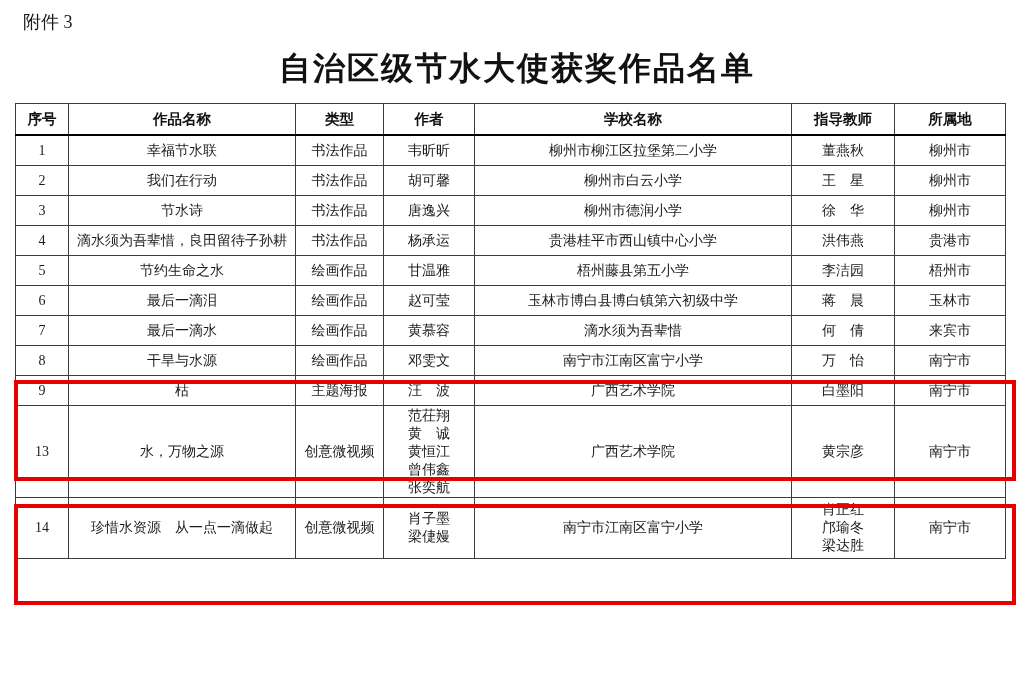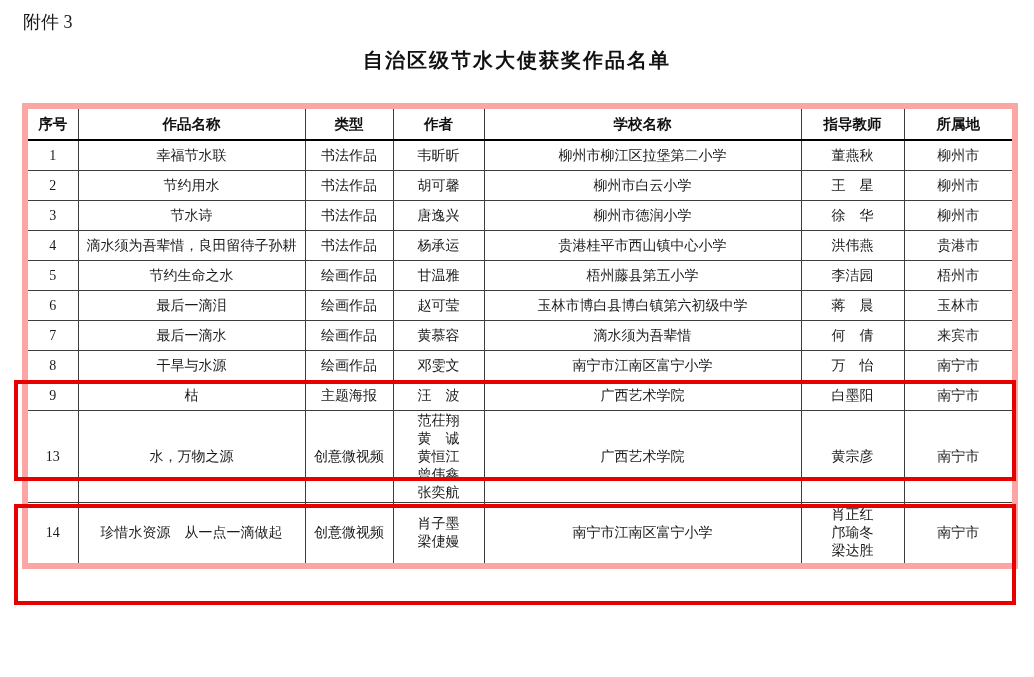--- a/index.html
+++ b/index.html
@@ -3,25 +3,25 @@
 <meta charset="utf-8">
 <style>
   html,body { margin:0; padding:0; background:#ffffff; }
   .page {
     position:relative; width:1034px; height:677px; background:#ffffff;
     font-family:"Liberation Serif","DejaVu Serif",serif; color:#1a1a1a; overflow:hidden;
   }
   .attachment { position:absolute; left:23px; top:10px; font-size:18px; }
   .doc-title {
     position:absolute; left:0; right:0; top:47px; text-align:center;
-    font-size:20px; font-weight:bold; letter-spacing:2px; color:#111;
+    font-size:32px; font-weight:bold; letter-spacing:2px; color:#111;
   }
   table.award {
-    position:absolute; left:22px; top:103px; width:990px;
-    border-collapse:collapse; table-layout:fixed; border:6px solid #fca5a5;
+    position:absolute; left:15px; top:103px; width:990px;
+    border-collapse:collapse; table-layout:fixed; border:1px solid #fca5a5;
   }
   table.award th, table.award td {
     border:1px solid #3d3d3d; text-align:center; vertical-align:middle;
     padding:0 2px; font-size:14px; overflow:hidden; word-break:break-all;
   }
   table.award thead th {
     height:30px; font-family:"Liberation Sans","DejaVu Sans",sans-serif;
     font-weight:bold; font-size:14.5px; border-bottom:2px solid #000; color:#111;
   }
   tr.rh-1 td { height:29px; }
@@ -72,21 +72,21 @@
             <div class="line">韦昕昕</div>
           </td>
           <td>柳州市柳江区拉堡第二小学</td>
           <td>
             <div class="line">董燕秋</div>
           </td>
           <td>柳州市</td>
         </tr>
         <tr class="rh-1">
           <td>2</td>
-          <td>节约用水</td>
+          <td>我们在行动</td>
           <td>书法作品</td>
           <td>
             <div class="line">胡可馨</div>
           </td>
           <td>柳州市白云小学</td>
           <td>
             <div class="line">王　星</div>
           </td>
           <td>柳州市</td>
         </tr>

